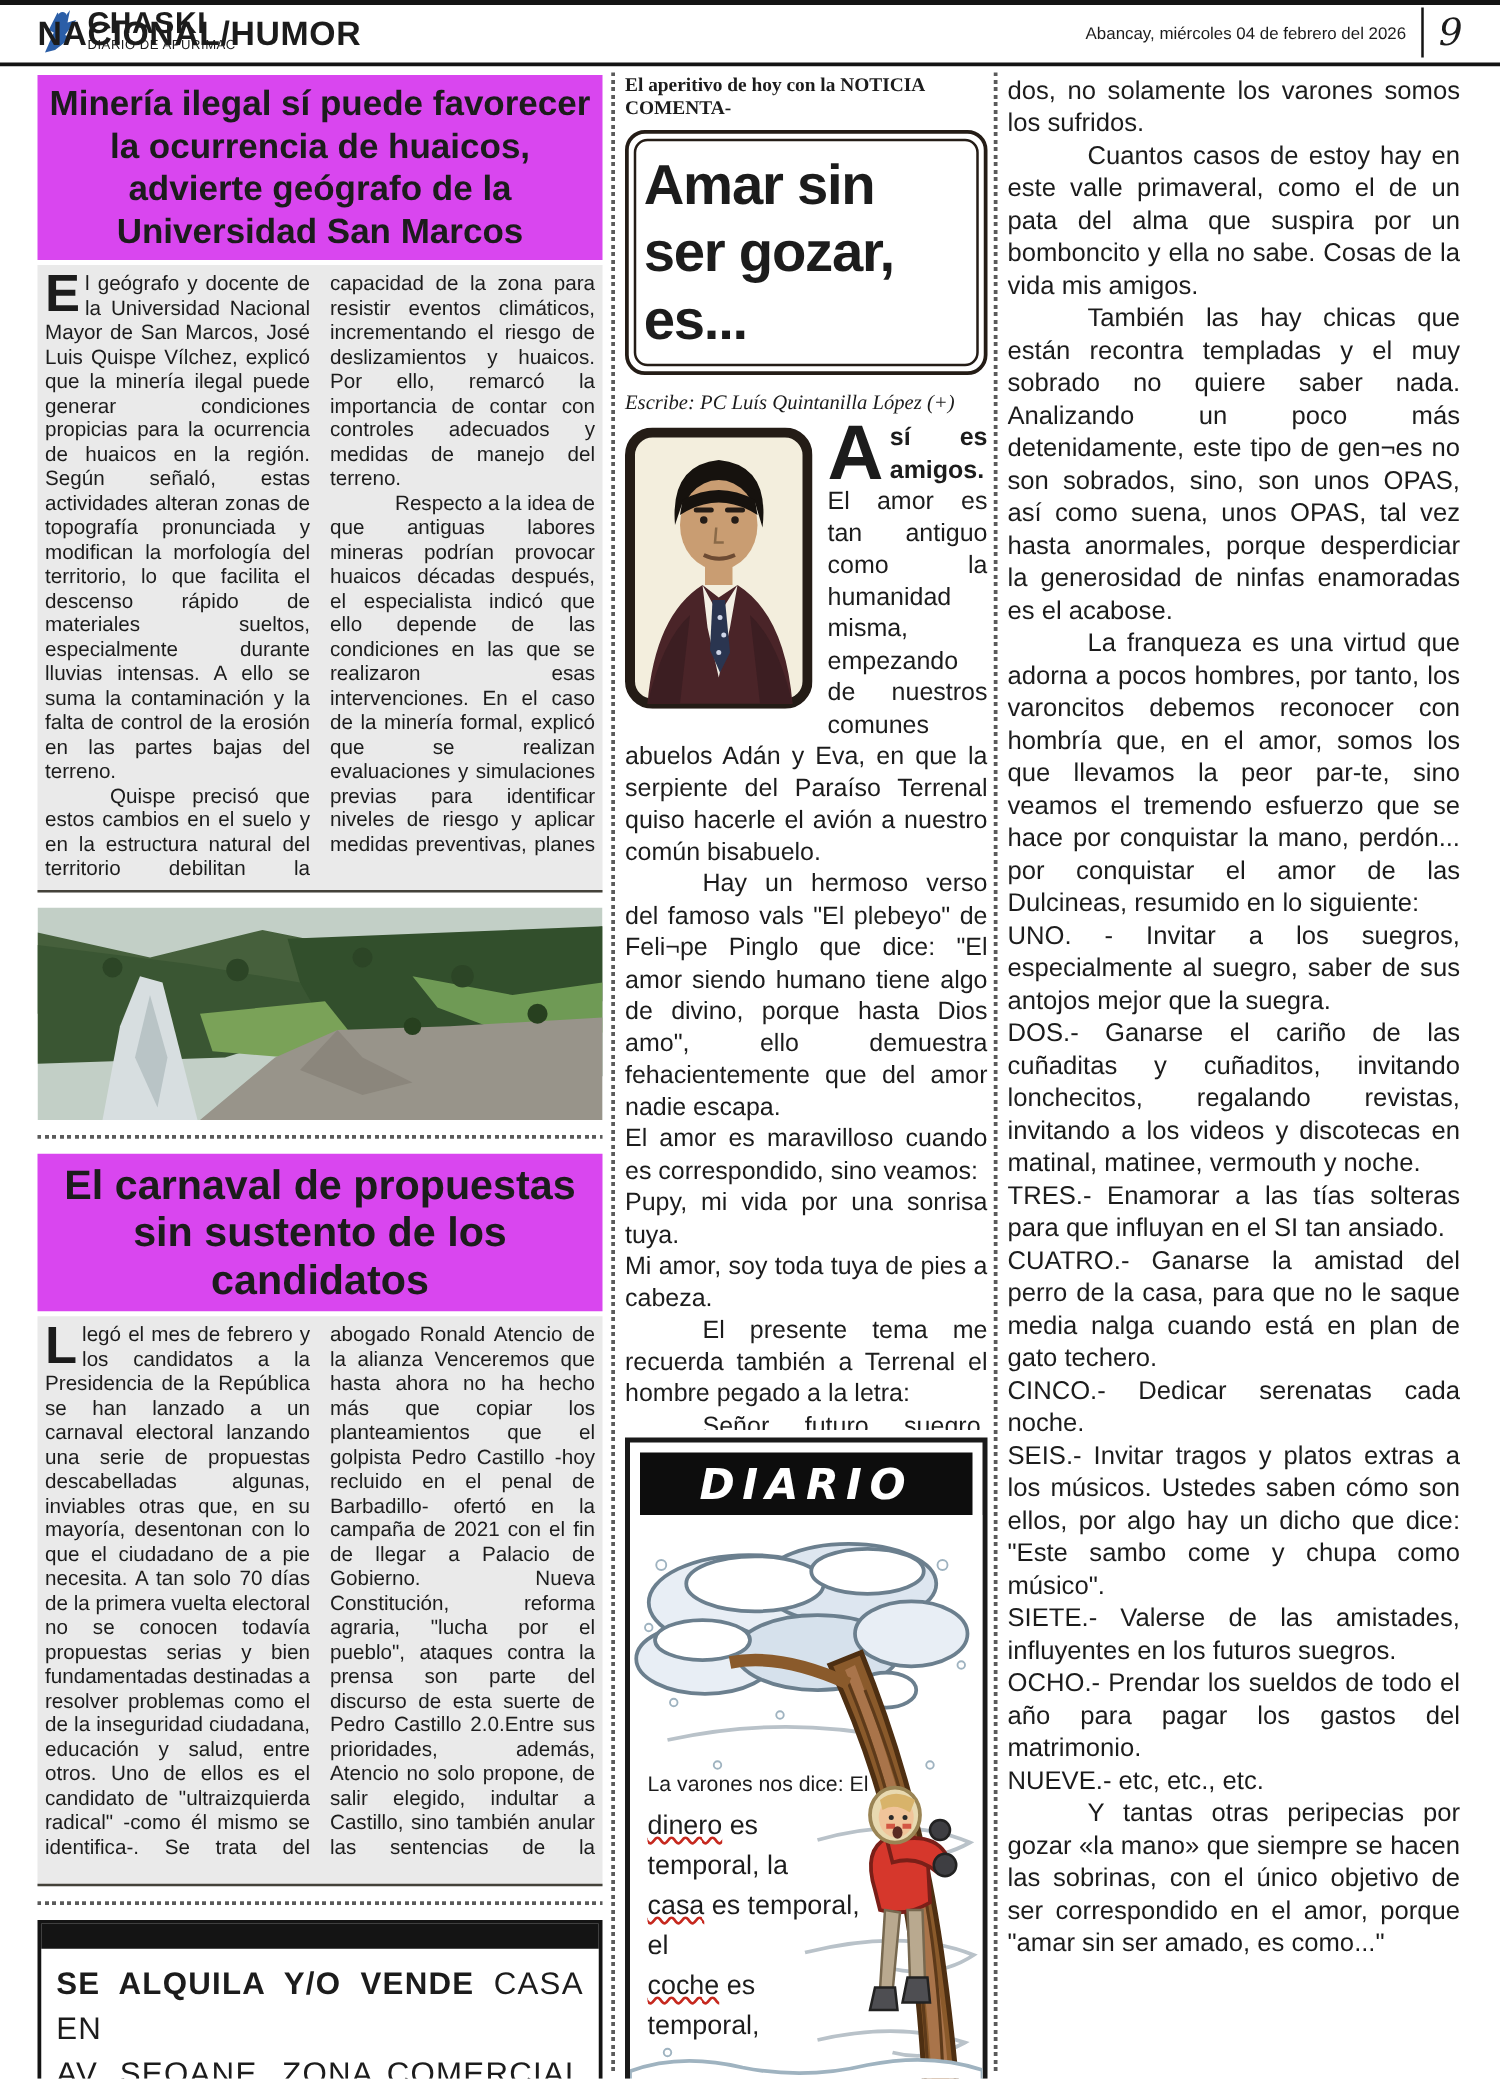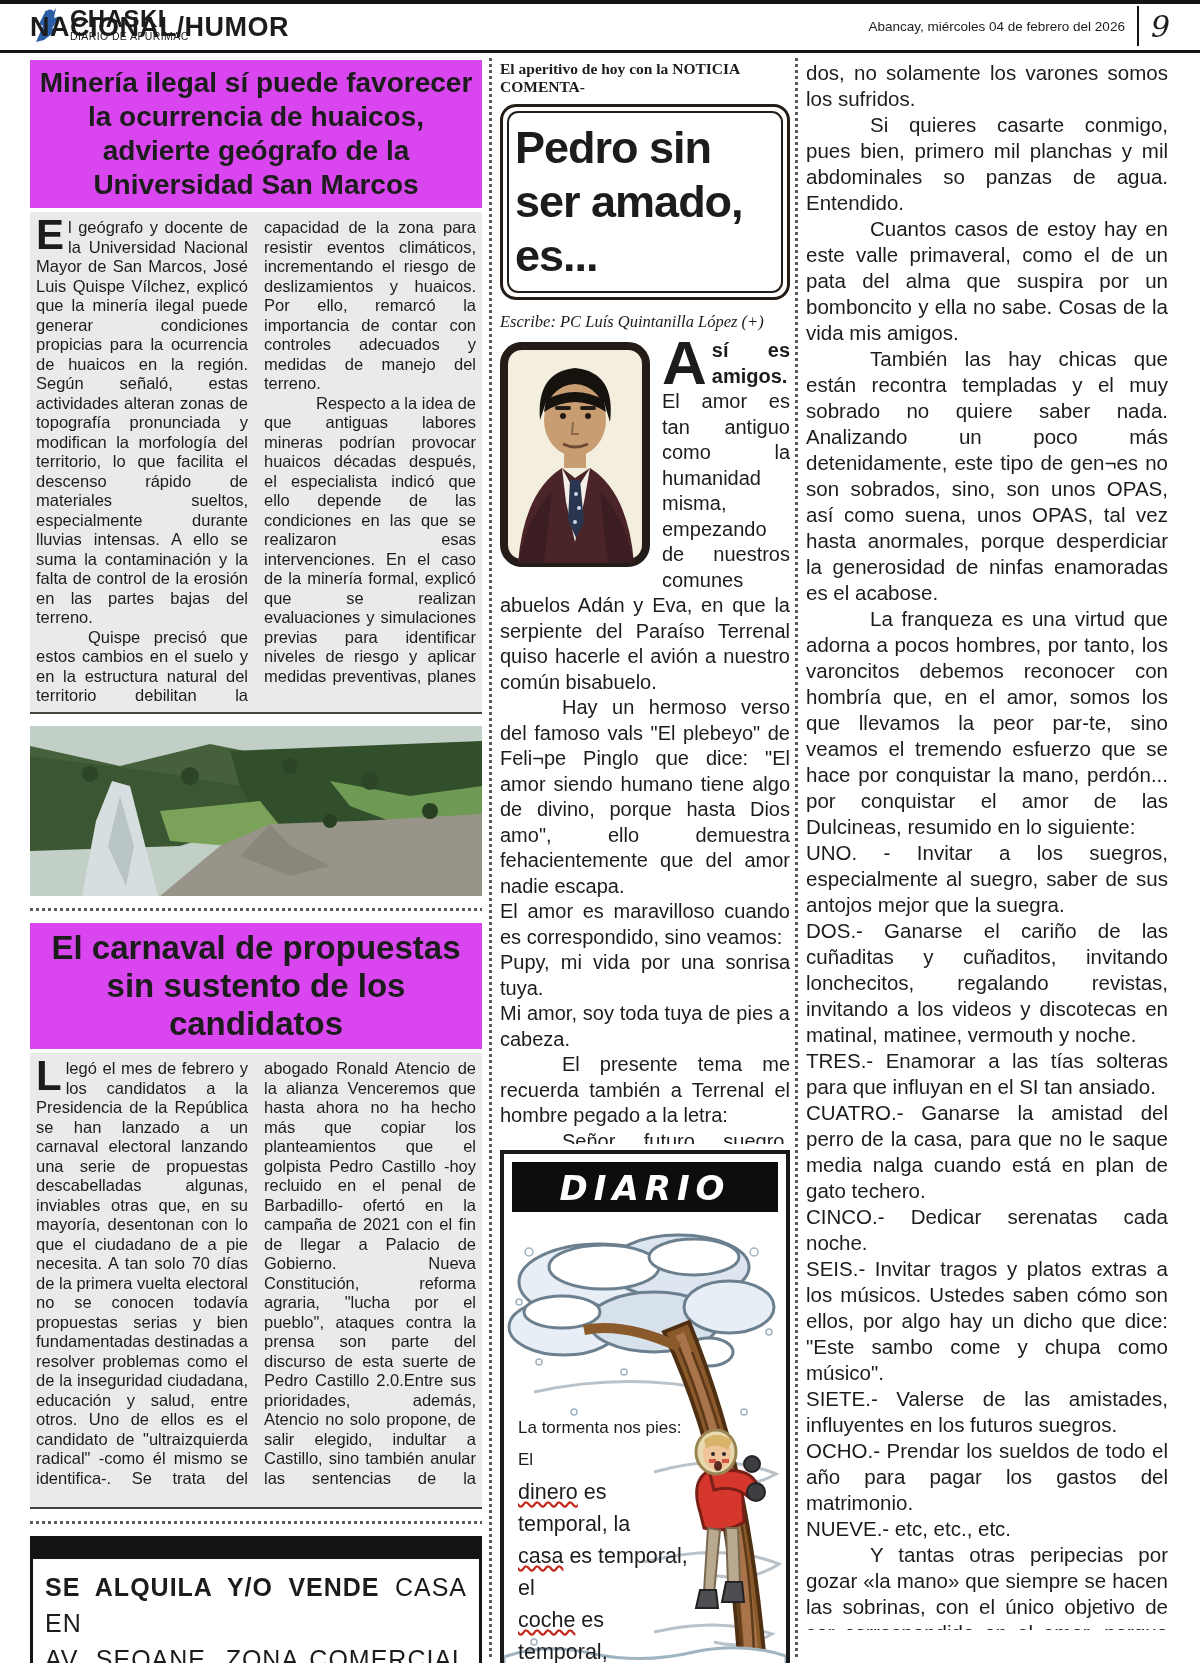--- a/index.html
+++ b/index.html
@@ -149,21 +149,21 @@
       </div>
     </div>
   </div>
 
   <div class="col-mid">
 
     <div class="kicker">El aperitivo de hoy con la NOTICIA COMENTA-</div>
 
     <div class="titlebox">
       <div class="titlebox-in">
-        <div class="title-txt">Pedro sin ser amado, es...</div>
+        <div class="title-txt">Amar sin ser gozar, es...</div>
       </div>
     </div>
 
     <div class="byline">Escribe: PC Luís Quintanilla López (+)</div>
 
     <div class="midbody">
 
       <svg class="portrait" viewBox="0 0 150 225">
         <rect x="4" y="4" width="142" height="217" rx="18" fill="#f3eedd" stroke="#241c16" stroke-width="8"></rect>
         <path d="M40 78 Q36 30 75 26 Q116 30 110 80 L104 60 Q75 48 46 60 Z" fill="#16120e"></path>
@@ -256,33 +256,32 @@
           <ellipse cx="214" cy="254" rx="4" ry="5" fill="#5a2a22"></ellipse>
           <path d="M204 316 L200 380 L210 382 L216 318 Z" fill="#b9a98f" stroke="#77684f" stroke-width="2"></path>
           <path d="M222 316 L224 372 L236 372 L234 316 Z" fill="#b9a98f" stroke="#77684f" stroke-width="2"></path>
           <path d="M196 378 L212 378 L214 396 L192 396 Z" fill="#4e4e52" stroke="#222" stroke-width="2"></path>
           <path d="M222 370 L238 370 L240 390 L218 390 Z" fill="#4e4e52" stroke="#222" stroke-width="2"></path>
         </g>
 
         <path d="M0 445 Q40 430 90 442 Q140 452 190 440 Q240 430 282 444 L282 462 L0 462 Z" fill="#ffffff" stroke="#9fb3c0" stroke-width="3"></path>
       </svg>
       <div class="cult-caption">
-        <div class="cap-s">La tormenta nos pies: El</div>
+        <div class="cap-s">La varones nos dice: El</div>
         <div class="cap-b"><span class="wavy">dinero</span><span> es temporal, la</span></div>
         <div class="cap-b"><span class="wavy">casa</span><span> es temporal, el</span></div>
         <div class="cap-b"><span class="wavy">coche</span><span> es temporal,</span></div>
 
       </div>
     </div>
   </div>
 
   <div class="col-right">
     <div class="rightbody">
       <p>dos, no solamente los varones somos los sufridos.</p>
-      <p class="ind-r">Si quieres casarte conmigo, pues bien, primero mil planchas y mil abdominales so panzas de agua. Entendido.</p>
       <p class="ind-r">Cuantos casos de estoy hay en este valle primaveral, como el de un pata del alma que suspira por un bomboncito y ella no sabe. Cosas de la vida mis amigos.</p>
       <p class="ind-r">También las hay chicas que están recontra templadas y el muy sobrado no quiere saber nada. Analizando un poco más detenidamente, este tipo de gen¬es no son sobrados, sino, son unos OPAS, así como suena, unos OPAS, tal vez hasta anormales, porque desperdiciar la generosidad de ninfas enamoradas es el acabose.</p>
       <p class="ind-r">La franqueza es una virtud que adorna a pocos hombres, por tanto, los varoncitos debemos reconocer con hombría que, en el amor, somos los que llevamos la peor par-te, sino veamos el tremendo esfuerzo que se hace por conquistar la mano, perdón... por conquistar el amor de las Dulcineas, resumido en lo siguiente:</p>
       <p>UNO. - Invitar a los suegros, especialmente al suegro, saber de sus antojos mejor que la suegra.</p>
       <p>DOS.- Ganarse el cariño de las cuñaditas y cuñaditos, invitando lonchecitos, regalando revistas, invitando a los videos y discotecas en matinal, matinee, vermouth y noche.</p>
       <p>TRES.- Enamorar a las tías solteras para que influyan en el SI tan ansiado.</p>
       <p>CUATRO.- Ganarse la amistad del perro de la casa, para que no le saque media nalga cuando está en plan de gato techero.</p>
       <p>CINCO.-  Dedicar serenatas cada noche.</p>
       <p>SEIS.- Invitar tragos y platos extras a los músicos. Ustedes saben cómo son ellos, por algo hay un dicho que dice: "Este sambo come y chupa como músico".</p>
       <p>SIETE.- Valerse de las amistades, influyentes en los futuros suegros.</p>

